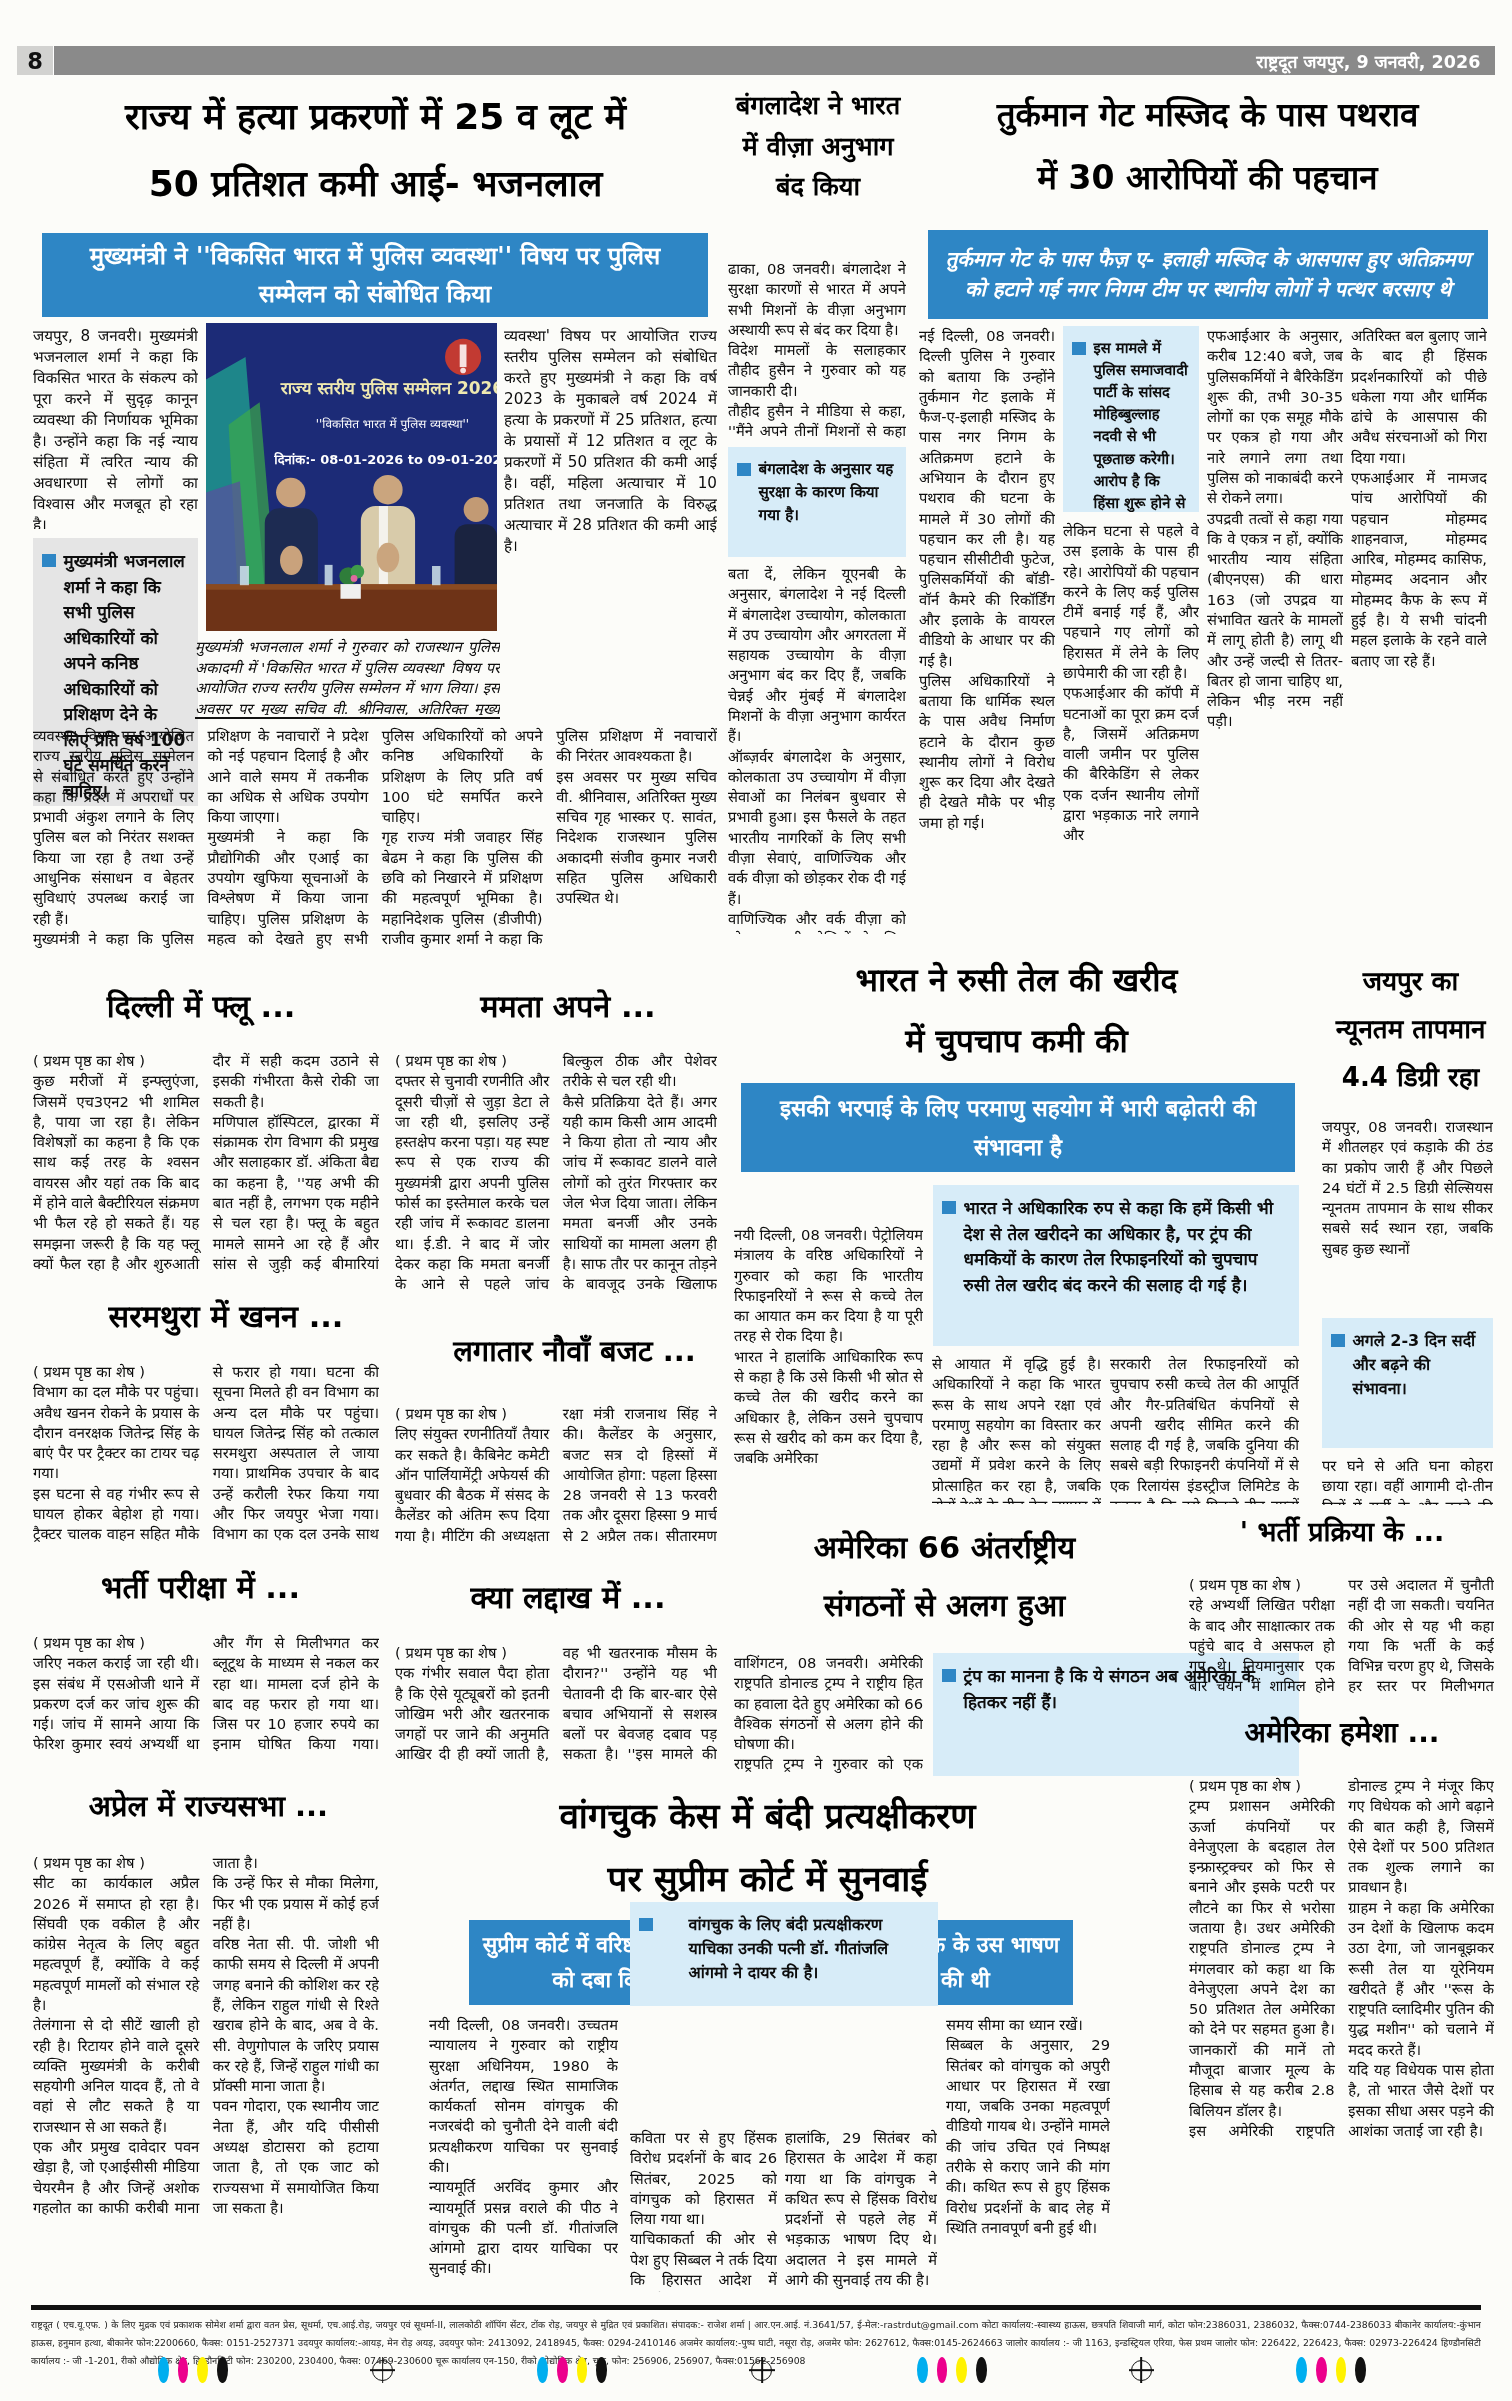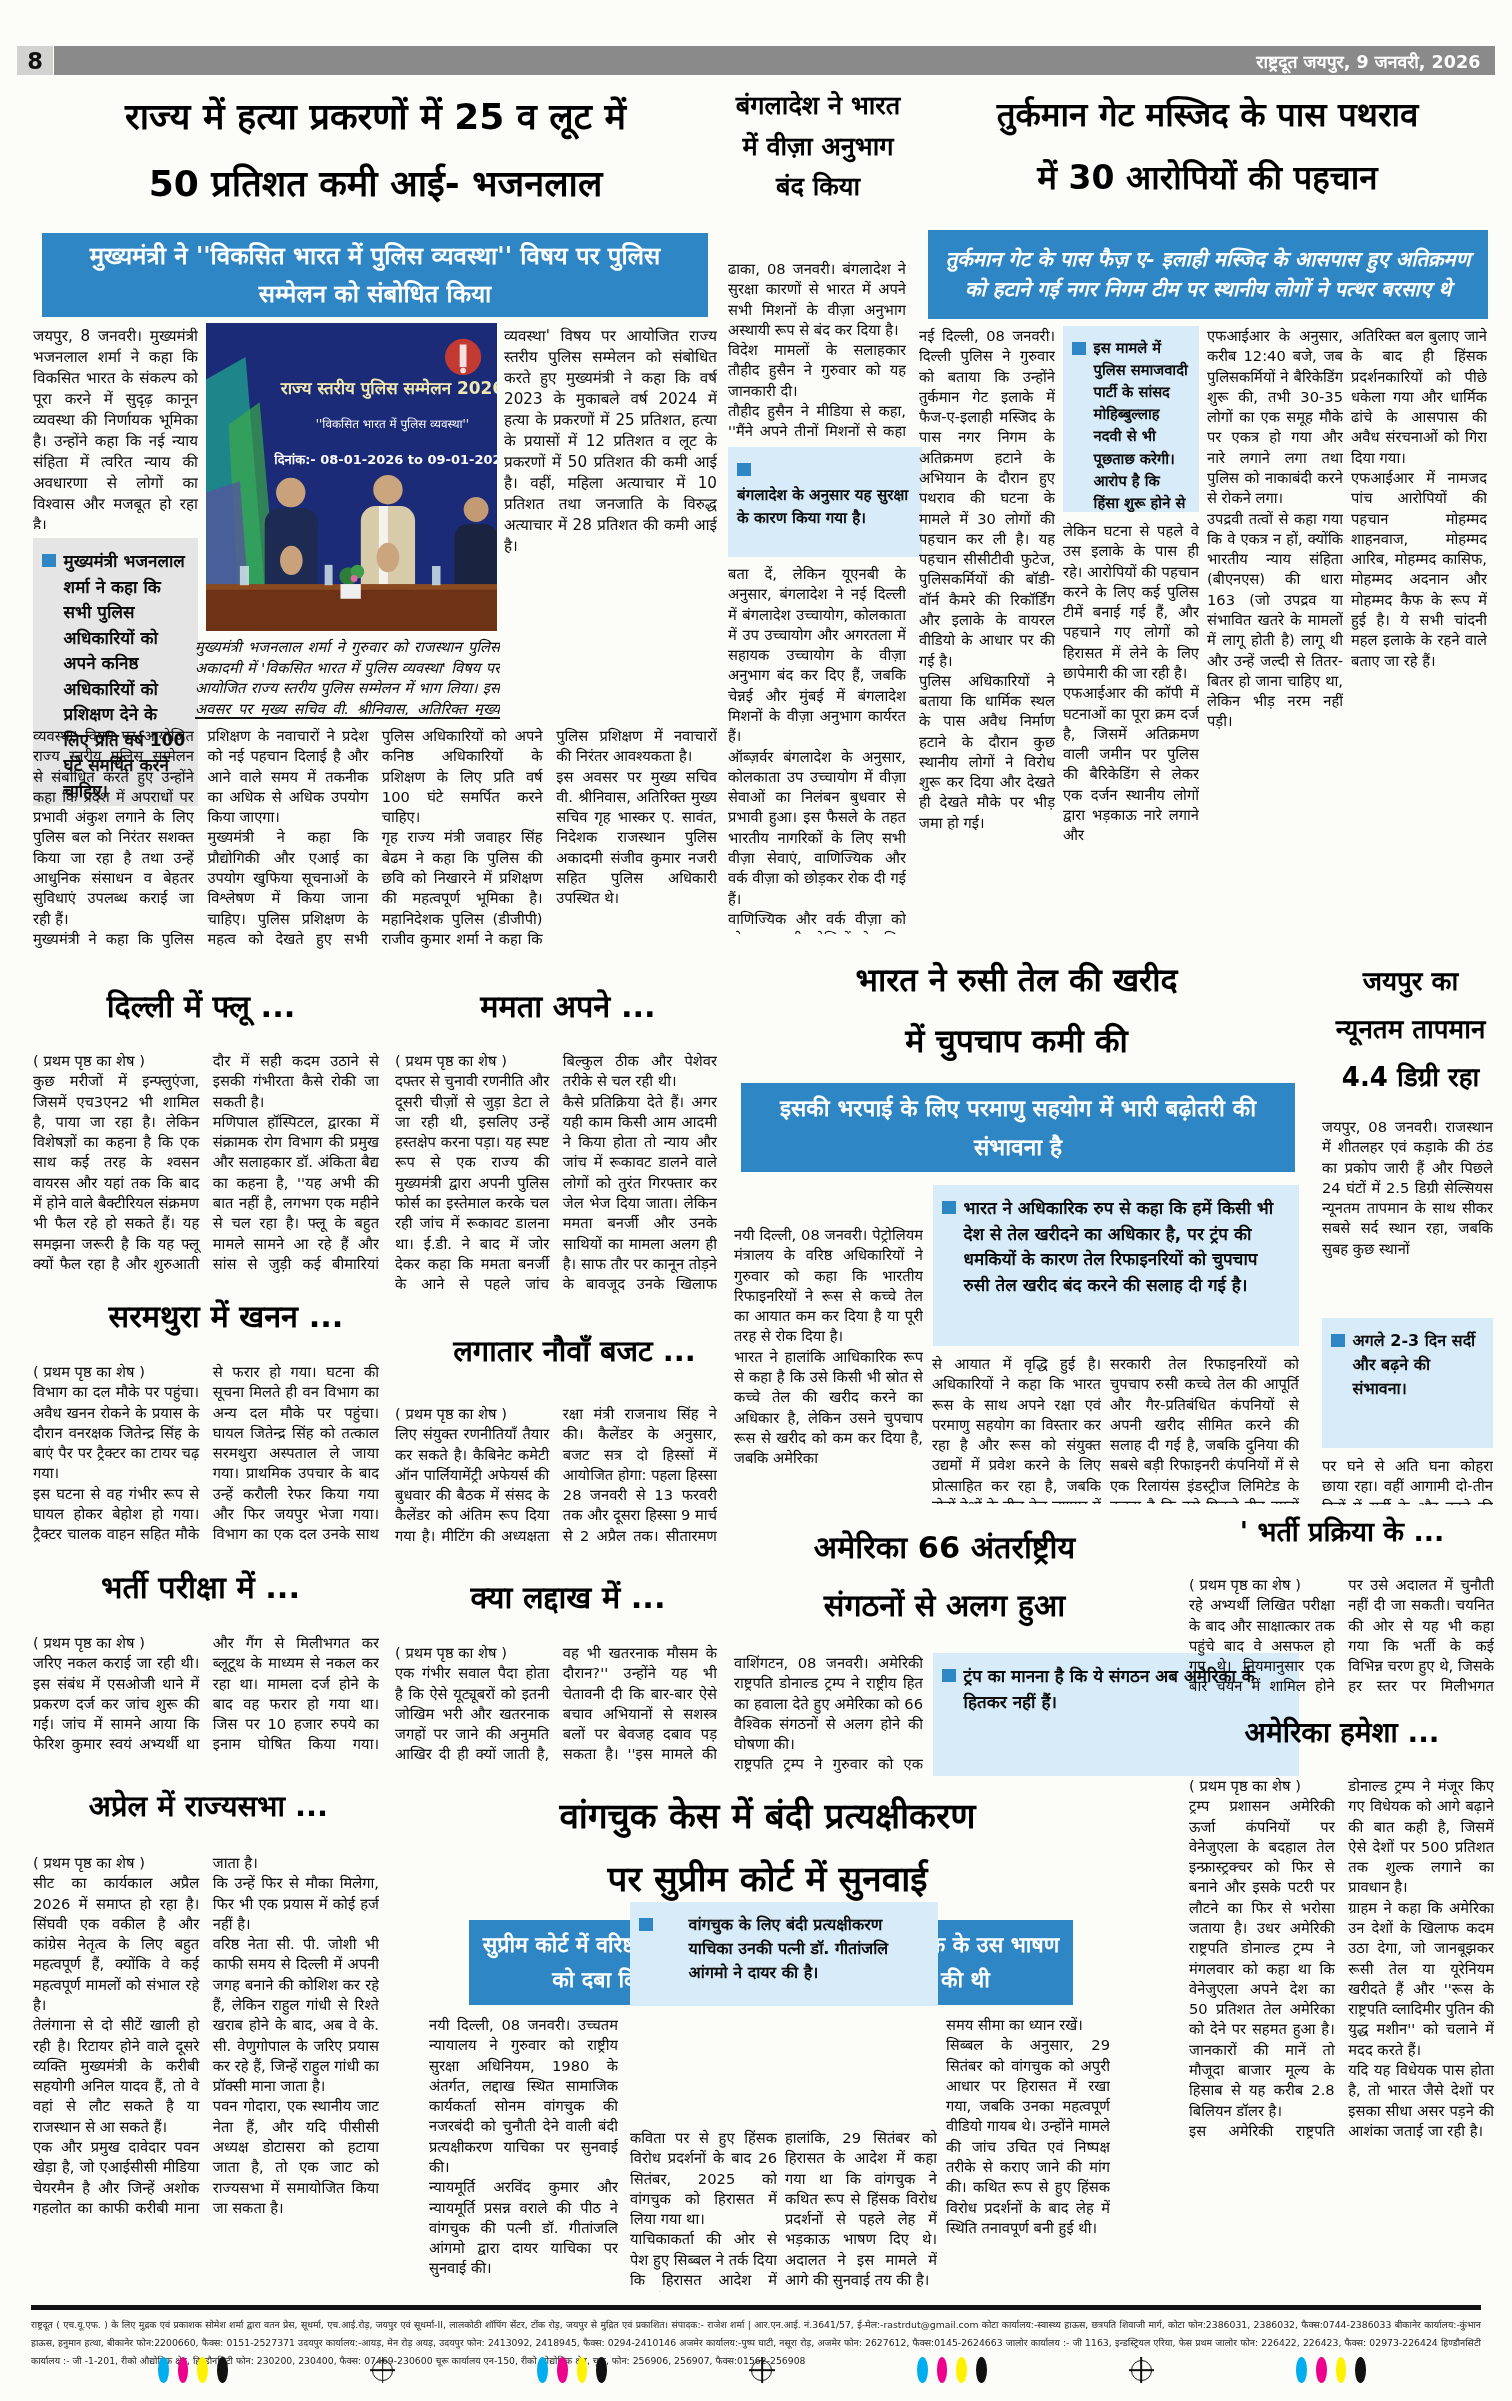--- a/index.html
+++ b/index.html
@@ -96,21 +96,21 @@
 मुख्यमंत्री ने कहा कि पुलिस प्रशिक्षण के नवाचारों ने प्रदेश को नई पहचान दिलाई है और आने वाले समय में तकनीक का अधिक से अधिक उपयोग किया जाएगा।
 मुख्यमंत्री ने कहा कि प्रौद्योगिकी और एआई का उपयोग खुफिया सूचनाओं के विश्लेषण में किया जाना चाहिए। पुलिस प्रशिक्षण के महत्व को देखते हुए सभी पुलिस अधिकारियों को अपने कनिष्ठ अधिकारियों के प्रशिक्षण के लिए प्रति वर्ष 100 घंटे समर्पित करने चाहिए।
 गृह राज्य मंत्री जवाहर सिंह बेढम ने कहा कि पुलिस की छवि को निखारने में प्रशिक्षण की महत्वपूर्ण भूमिका है। महानिदेशक पुलिस (डीजीपी) राजीव कुमार शर्मा ने कहा कि पुलिस प्रशिक्षण में नवाचारों की निरंतर आवश्यकता है।
 इस अवसर पर मुख्य सचिव वी. श्रीनिवास, अतिरिक्त मुख्य सचिव गृह भास्कर ए. सावंत, निदेशक राजस्थान पुलिस अकादमी संजीव कुमार नजरी सहित पुलिस अधिकारी उपस्थित थे।</div>
 
   <div class="abs hl" style="left:730px;top:85px;width:176px;font-size:25.4px;line-height:1.6;">बंगलादेश ने भारत में वीज़ा अनुभाग बंद किया</div>
   <div class="abs bd" style="left:728px;top:259px;width:178px;height:184px;">ढाका, 08 जनवरी। बंगलादेश ने सुरक्षा कारणों से भारत में अपने सभी मिशनों के वीज़ा अनुभाग अस्थायी रूप से बंद कर दिया है।
 विदेश मामलों के सलाहकार तौहीद हुसैन ने गुरुवार को यह जानकारी दी।
 तौहीद हुसैन ने मीडिया से कहा, ''मैंने अपने तीनों मिशनों से कहा है कि वे फिलहाल अपने वीज़ा अनुभाग बंद रखें। यह सुरक्षा का मामला है।''
 उन्होंने हालांकि विस्तृत जानकारी नहीं दी।</div>
-  <div class="abs bullet" style="left:728px;top:447px;width:194px;height:110px;flex-direction:column;">
+  <div class="abs bullet" style="left:728px;top:447px;width:178px;height:110px;">
     <span class="sq"></span>
     <span class="tx" style="font-size:15.2px;">बंगलादेश के अनुसार यह सुरक्षा के कारण किया गया है।</span>
   </div>
   <div class="abs bd" style="left:728px;top:564px;width:178px;height:370px;">बता दें, लेकिन यूएनबी के अनुसार, बंगलादेश ने नई दिल्ली में बंगलादेश उच्चायोग, कोलकाता में उप उच्चायोग और अगरतला में सहायक उच्चायोग के वीज़ा अनुभाग बंद कर दिए हैं, जबकि चेन्नई और मुंबई में बंगलादेश मिशनों के वीज़ा अनुभाग कार्यरत हैं।
 ऑब्ज़र्वर बंगलादेश के अनुसार, कोलकाता उप उच्चायोग में वीज़ा सेवाओं का निलंबन बुधवार से प्रभावी हुआ। इस फैसले के तहत भारतीय नागरिकों के लिए सभी वीज़ा सेवाएं, वाणिज्यिक और वर्क वीज़ा को छोड़कर रोक दी गई हैं।
 वाणिज्यिक और वर्क वीज़ा को छोड़कर सभी श्रेणियों के लिए वाणिज्य दूतावास और वीजा सेवाएं निलंबित कर दी गई हैं।</div>
 
   <div class="abs hl" style="left:919px;top:84px;width:577px;font-size:33px;line-height:1.9;">
     <div>तुर्कमान गेट मस्जिद के पास पथराव</div>
     <div>में 30 आरोपियों की पहचान</div>

